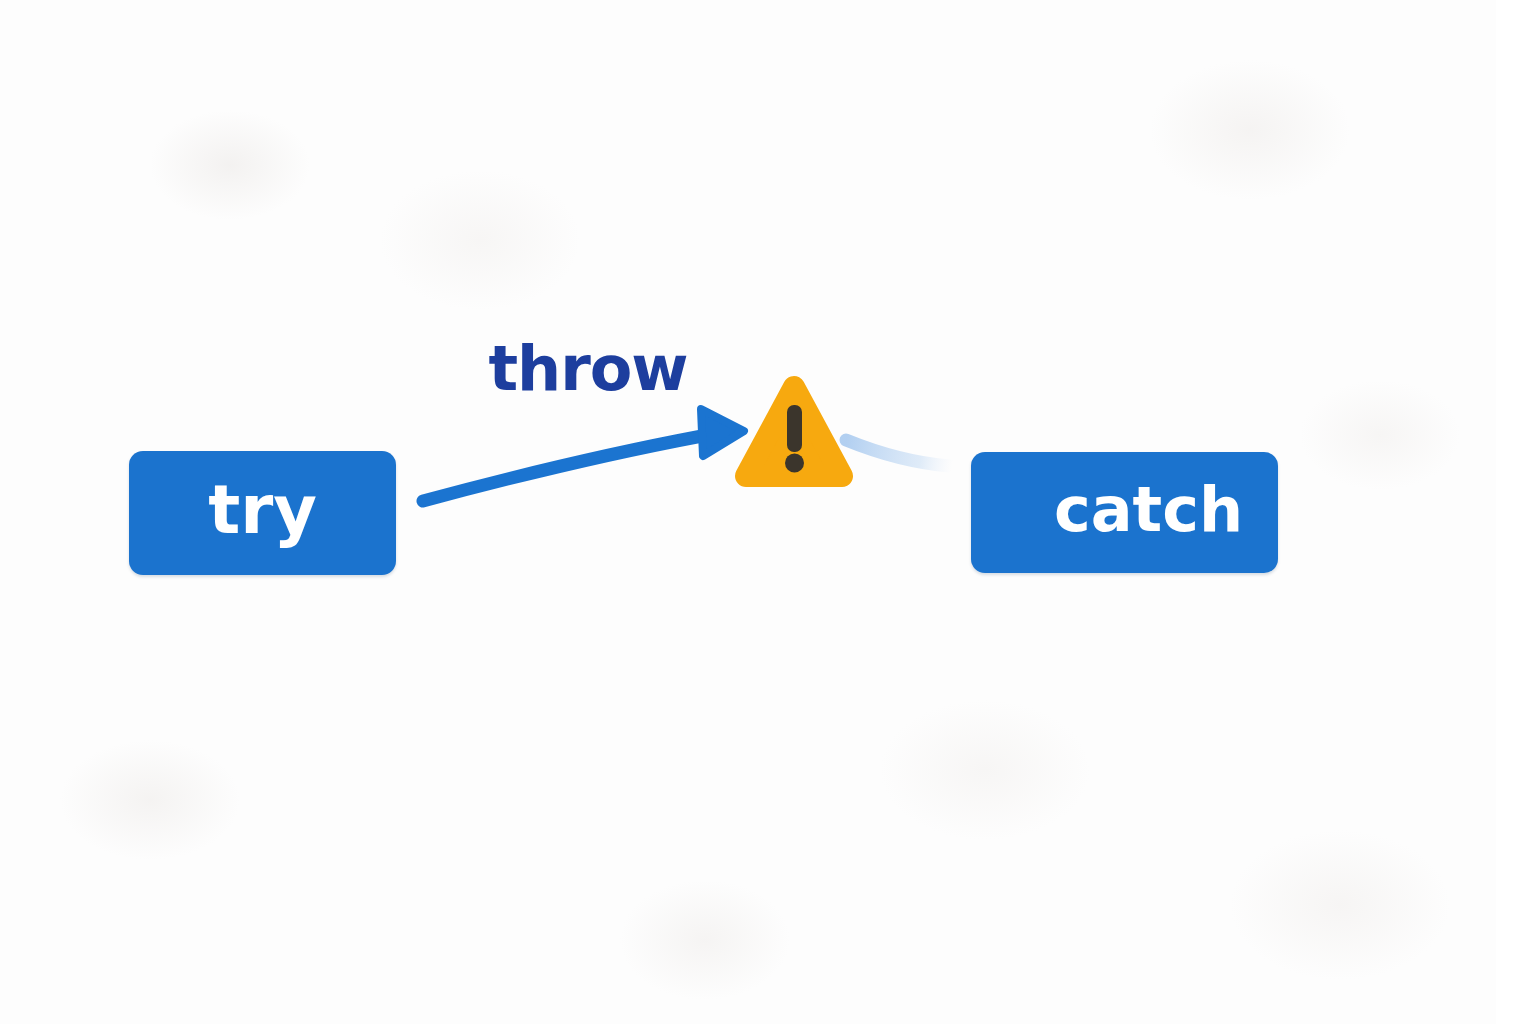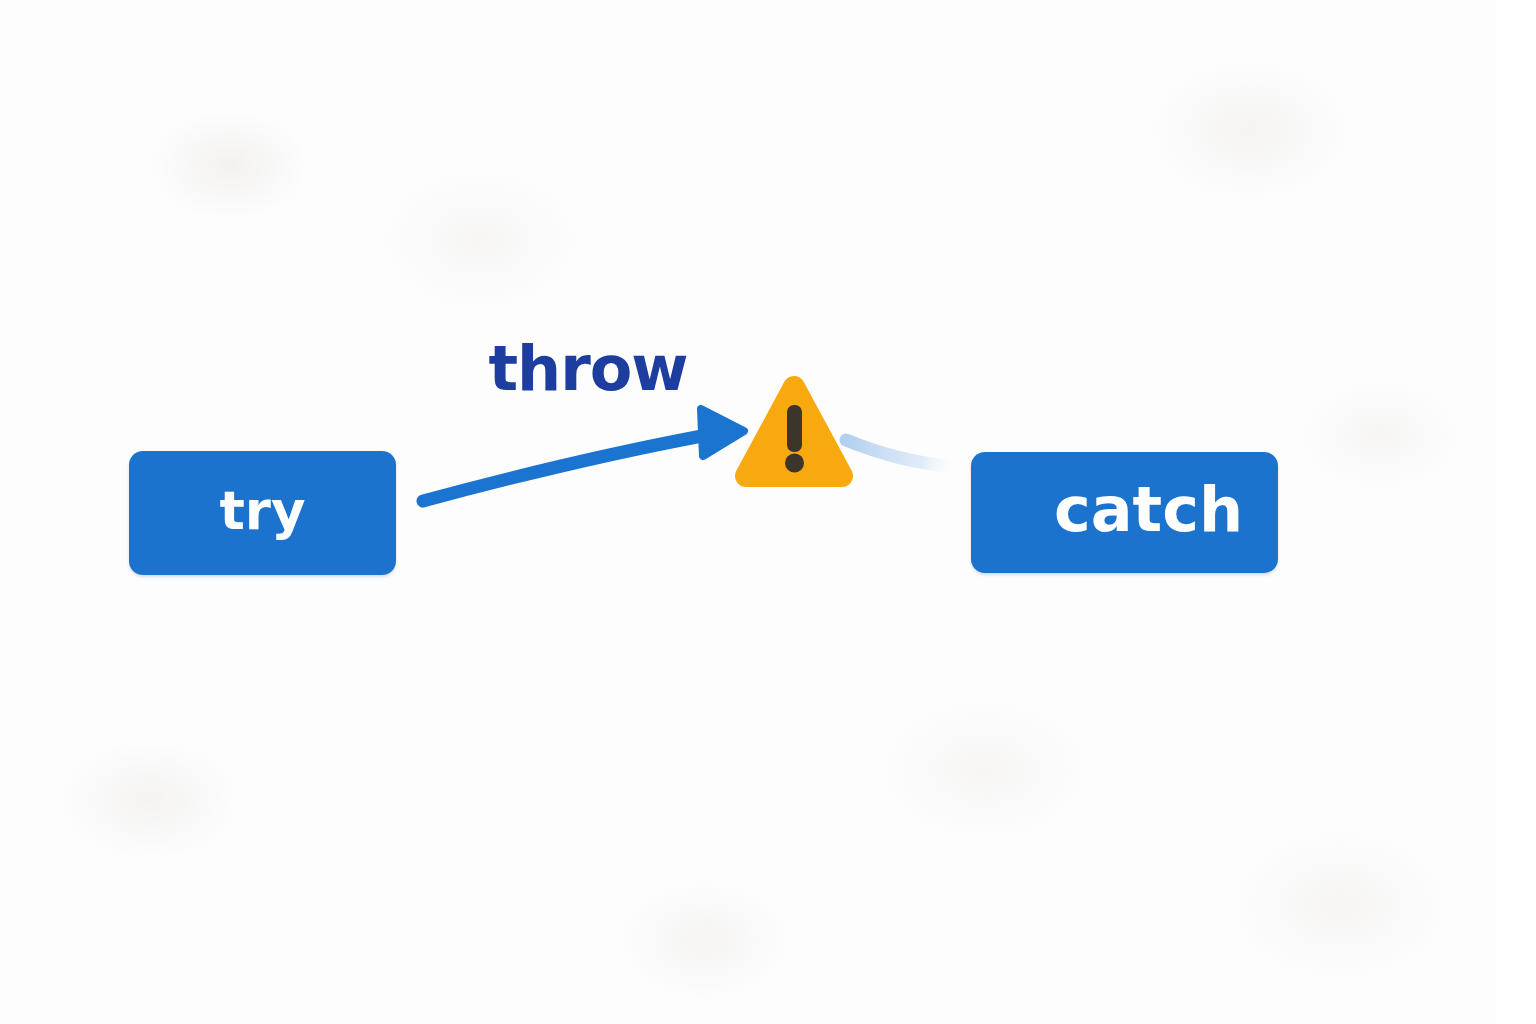--- a/index.html
+++ b/index.html
@@ -33,21 +33,21 @@
     position: absolute;
     background: #1b73ce;
     border-radius: 14px;
     display: flex;
     align-items: center;
     justify-content: center;
     color: #ffffff;
     font-weight: bold;
     box-shadow: 0 2px 3px rgba(40, 70, 110, 0.18);
   }
-  .node-try   { left: 129px; top: 451px; width: 267px; height: 124px; font-size: 53px; }
+  .node-try   { left: 129px; top: 451px; width: 267px; height: 124px; font-size: 67px; }
   .node-catch { left: 971px; top: 452px; width: 307px; height: 121px; font-size: 62px; padding-left: 48px; }
   .node .node-label { padding-bottom: 6px; }
 
   .edge-label {
     position: absolute;
     left: 428px;
     top: 332px;
     width: 320px;
     text-align: center;
     color: #1d3e9e;

